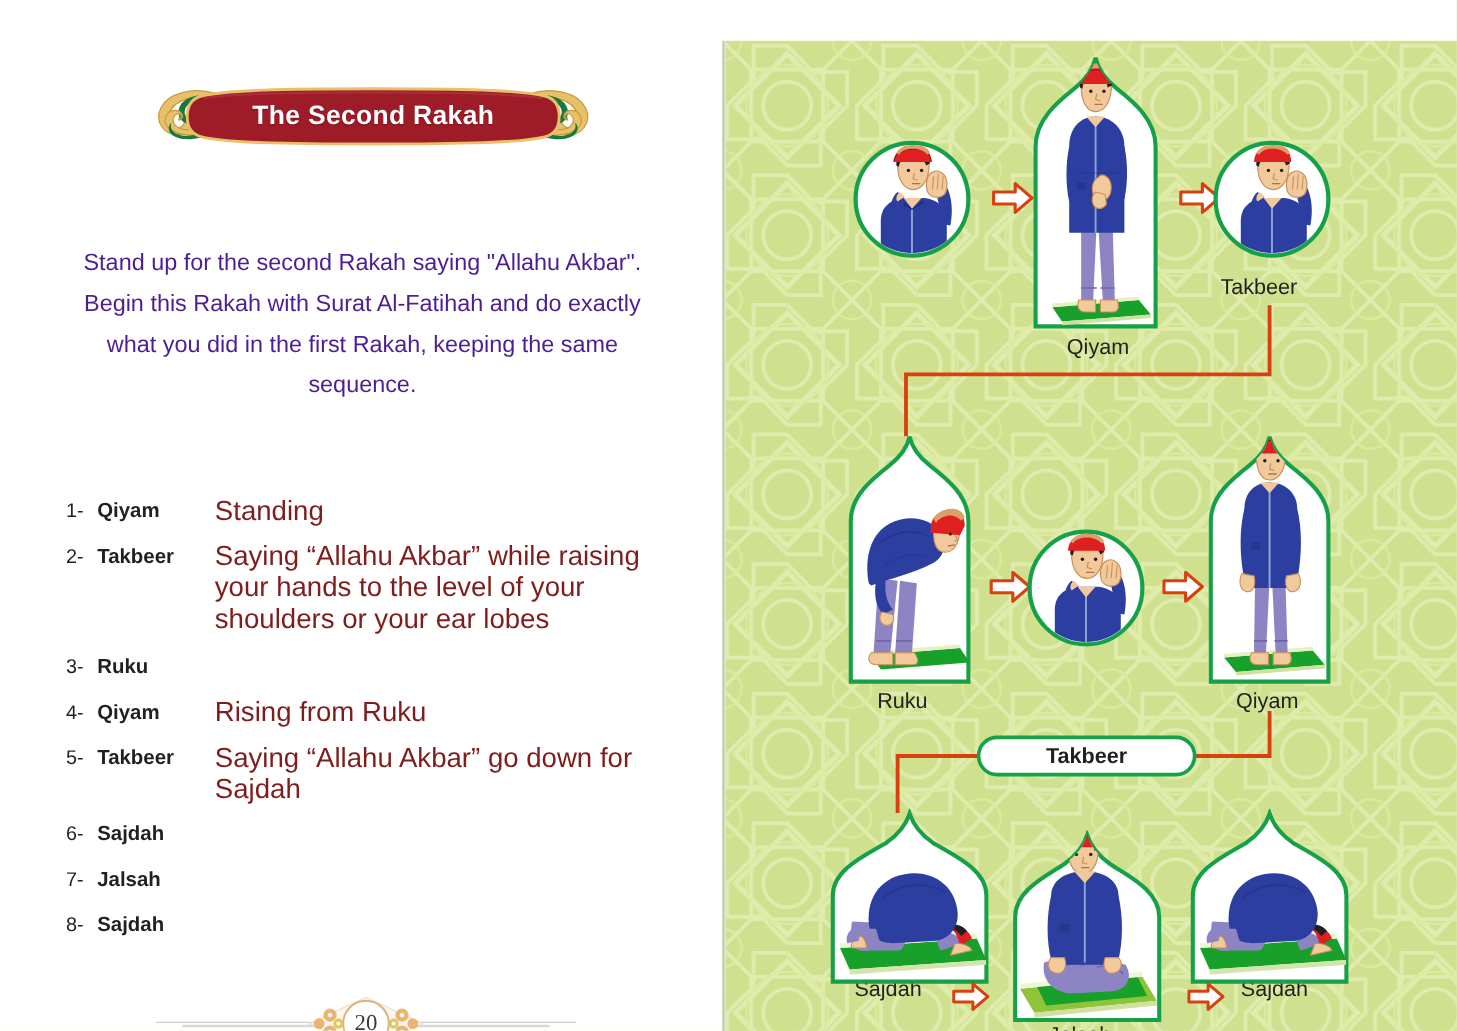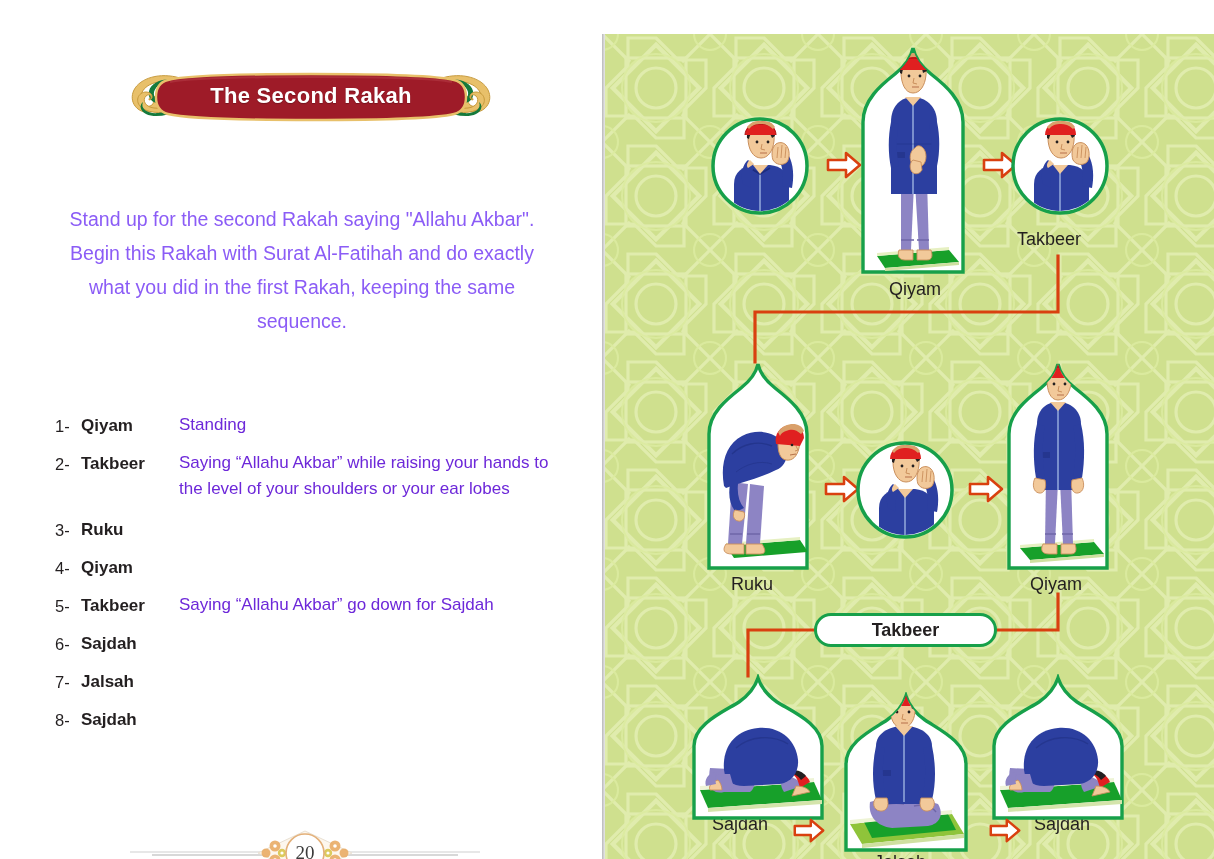--- a/index.html
+++ b/index.html
@@ -34,21 +34,21 @@
     font-family:"Liberation Sans", sans-serif;
     text-shadow:0 1px 1px rgba(0,0,0,.25);
     padding-bottom:2px;box-sizing:border-box;
   }
 
   
   .intro{
     position:absolute;left:60px;top:168px;width:484px;
     text-align:center;
     font-size:19.5px;line-height:34px;
-    color:#8b5cf6;
+    color:#4c1d95;
     font-family:"Liberation Sans", sans-serif;
   }
 
   
   .steps{
     position:absolute;left:55px;top:378px;width:520px;
   }
   .step{
     display:flex;align-items:flex-start;
     margin-bottom:11px;
@@ -56,21 +56,21 @@
   }
   .step .num{
     flex:0 0 26px;text-align:left;
     font-size:16.5px;color:#231f20;
     padding-top:1px;
   }
   .step .name{
     flex:0 0 98px;font-weight:bold;color:#231f20;
     font-size:17px;padding-top:1px;
   }
-  .step .desc{flex:1 1 auto;color:#6d28d9;font-size:17px;}
+  .step .desc{flex:1 1 auto;color:#7f1d1d;font-size:23px;}
   .step.gap{margin-bottom:14px;}
 
   
   .footer{
     position:absolute;left:130px;top:795px;width:350px;height:48px;
   }
 
   
   .right-page{
     position:relative;
@@ -167,20 +167,21 @@
         <span class="name">Takbeer</span>
         <span class="desc">Saying  “Allahu Akbar” while raising your hands to the level of your shoulders or your ear  lobes</span>
       </div>
       <div class="step">
         <span class="num">3-</span>
         <span class="name">Ruku</span>
       </div>
       <div class="step">
         <span class="num">4-</span>
         <span class="name">Qiyam</span>
+        <span class="desc">Rising  from  Ruku</span>
       </div>
       <div class="step">
         <span class="num">5-</span>
         <span class="name">Takbeer</span>
         <span class="desc">Saying “Allahu Akbar” go down for Sajdah</span>
       </div>
       <div class="step">
         <span class="num">6-</span>
         <span class="name">Sajdah</span>
       </div>

